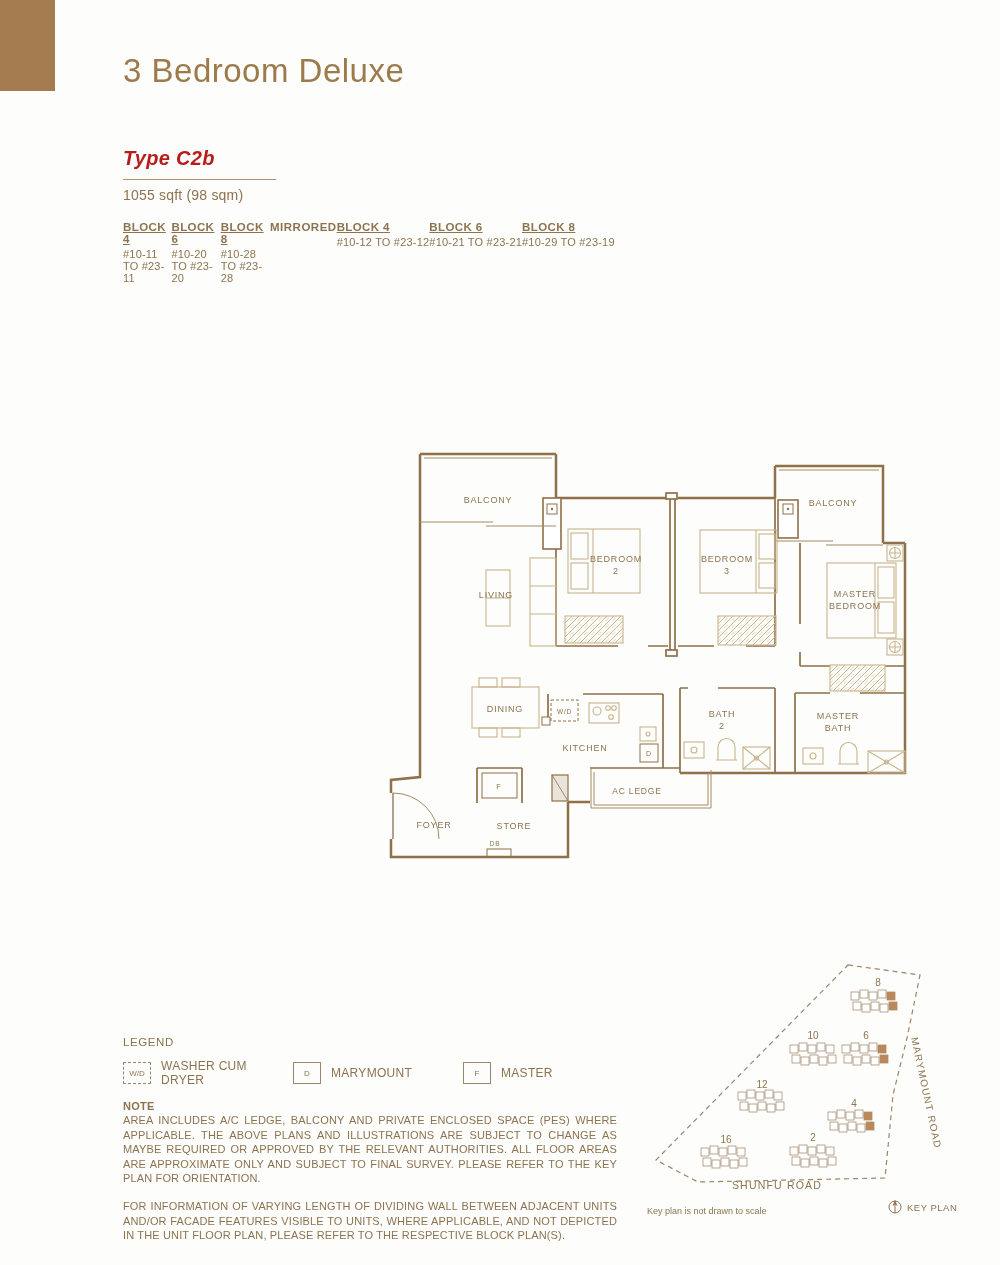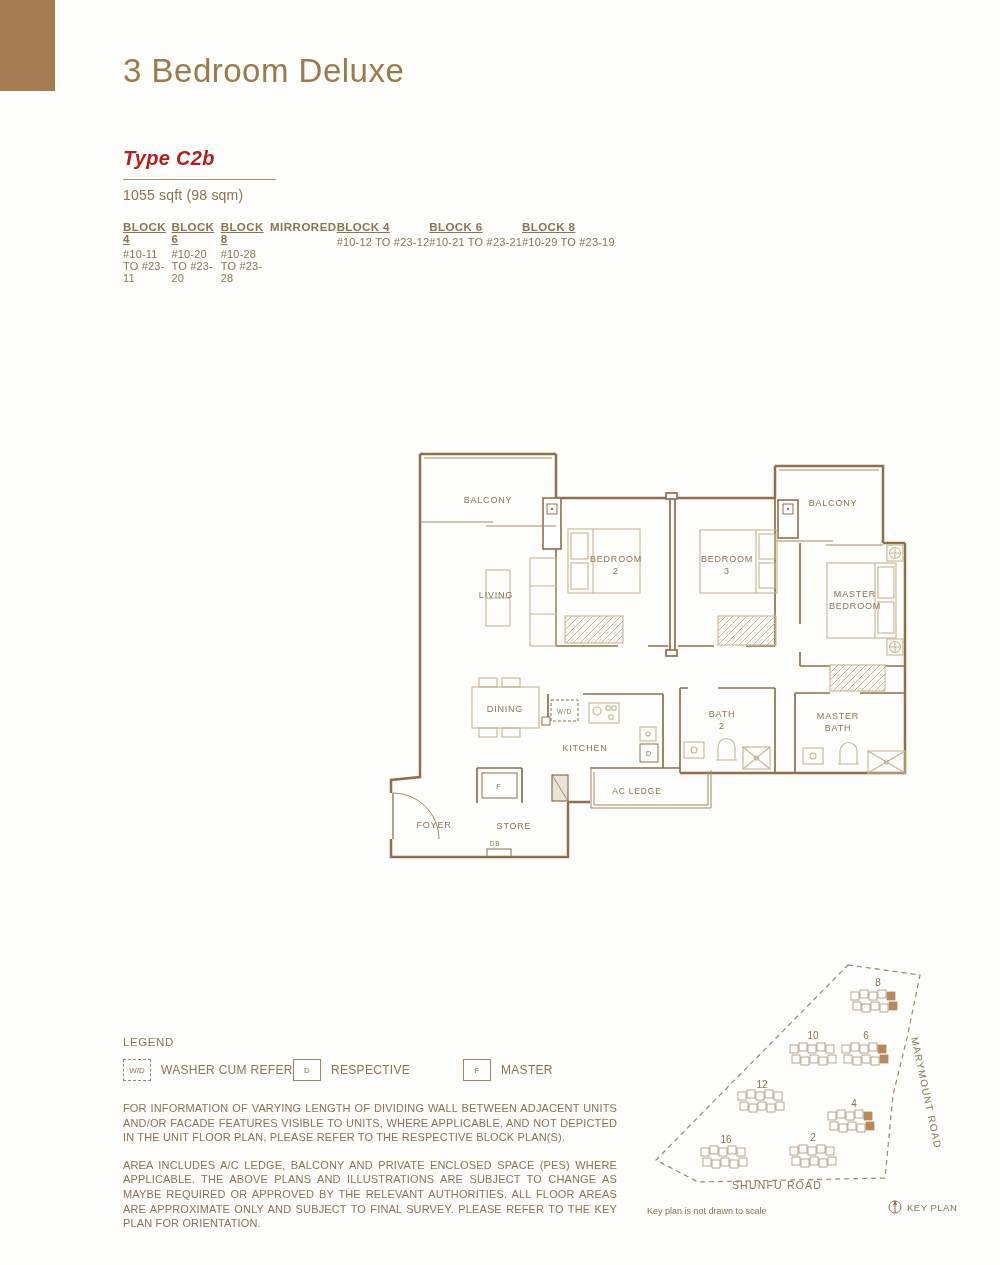--- a/index.html
+++ b/index.html
@@ -233,36 +233,37 @@
       <text x="271" y="310" font-size="7">D</text>
       <text x="121" y="343" font-size="7.5">F</text>
     </g>
   </svg>
 
   <div class="legend">
     <div class="legend-title">LEGEND</div>
     <div class="legend-row">
       <div class="legend-item w1">
         <span class="sym dashed">W/D</span>
-        <span class="legend-lbl">WASHER CUM REFER</span>
+        <span class="legend-lbl">WASHER CUM DRYER</span>
       </div>
       <div class="legend-item w2">
         <span class="sym">D</span>
-        <span class="legend-lbl">RESPECTIVE</span>
+        <span class="legend-lbl">MARYMOUNT</span>
       </div>
       <div class="legend-item">
         <span class="sym">F</span>
         <span class="legend-lbl">MASTER</span>
       </div>
     </div>
   </div>
 
   <div class="note">
+    <div class="note-title">NOTE</div>
+    <p>AREA INCLUDES A/C LEDGE, BALCONY AND PRIVATE ENCLOSED SPACE (PES) WHERE APPLICABLE. THE ABOVE PLANS AND ILLUSTRATIONS ARE SUBJECT TO CHANGE AS MAYBE REQUIRED OR APPROVED BY THE RELEVANT AUTHORITIES. ALL FLOOR AREAS ARE APPROXIMATE ONLY AND SUBJECT TO FINAL SURVEY. PLEASE REFER TO THE KEY PLAN FOR ORIENTATION.</p>
     <p>FOR INFORMATION OF VARYING LENGTH OF DIVIDING WALL BETWEEN ADJACENT UNITS AND/OR FACADE FEATURES VISIBLE TO UNITS, WHERE APPLICABLE, AND NOT DEPICTED IN THE UNIT FLOOR PLAN, PLEASE REFER TO THE RESPECTIVE BLOCK PLAN(S).</p>
-    <p>AREA INCLUDES A/C LEDGE, BALCONY AND PRIVATE ENCLOSED SPACE (PES) WHERE APPLICABLE. THE ABOVE PLANS AND ILLUSTRATIONS ARE SUBJECT TO CHANGE AS MAYBE REQUIRED OR APPROVED BY THE RELEVANT AUTHORITIES. ALL FLOOR AREAS ARE APPROXIMATE ONLY AND SUBJECT TO FINAL SURVEY. PLEASE REFER TO THE KEY PLAN FOR ORIENTATION.</p>
   </div>
 
   <svg class="keyplan-svg" viewBox="0 0 352 290">
     <defs>
       <g id="blk" fill="#ffffff" stroke="#9c8061" stroke-width=".7">
         <rect x="0" y="2" width="8" height="8"></rect>
           <rect x="9" y="0" width="8" height="8"></rect>
         <rect x="18" y="2" width="8" height="8"></rect>
           <rect x="27" y="0" width="8" height="8"></rect>
         <rect x="36" y="2" width="8" height="8"></rect>

